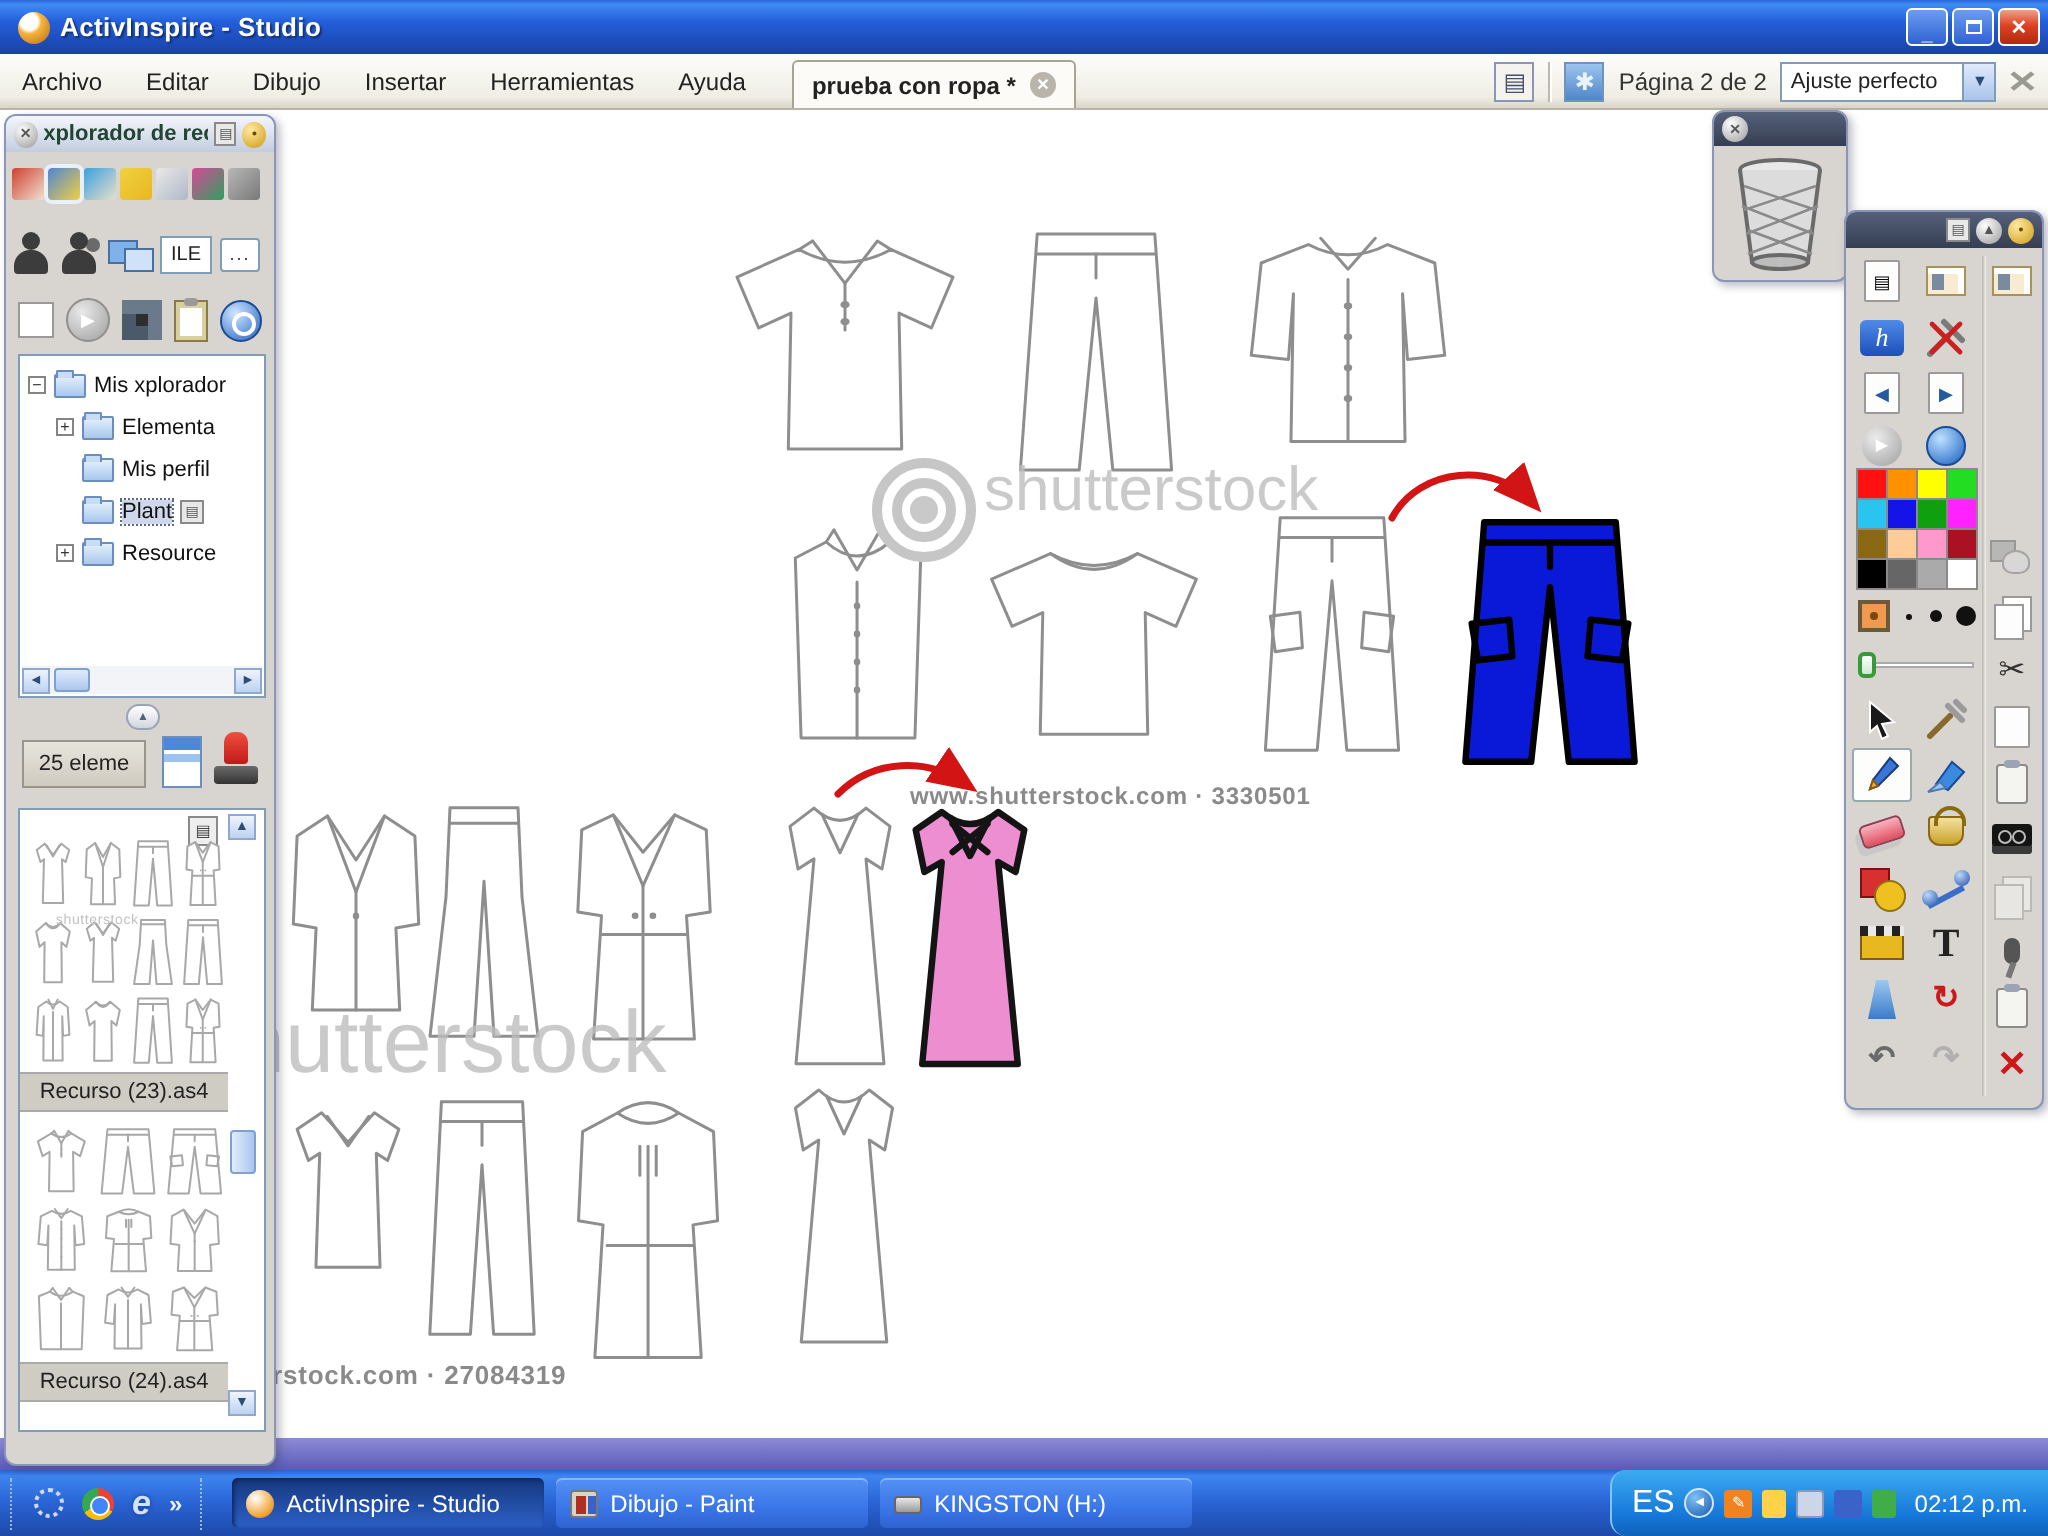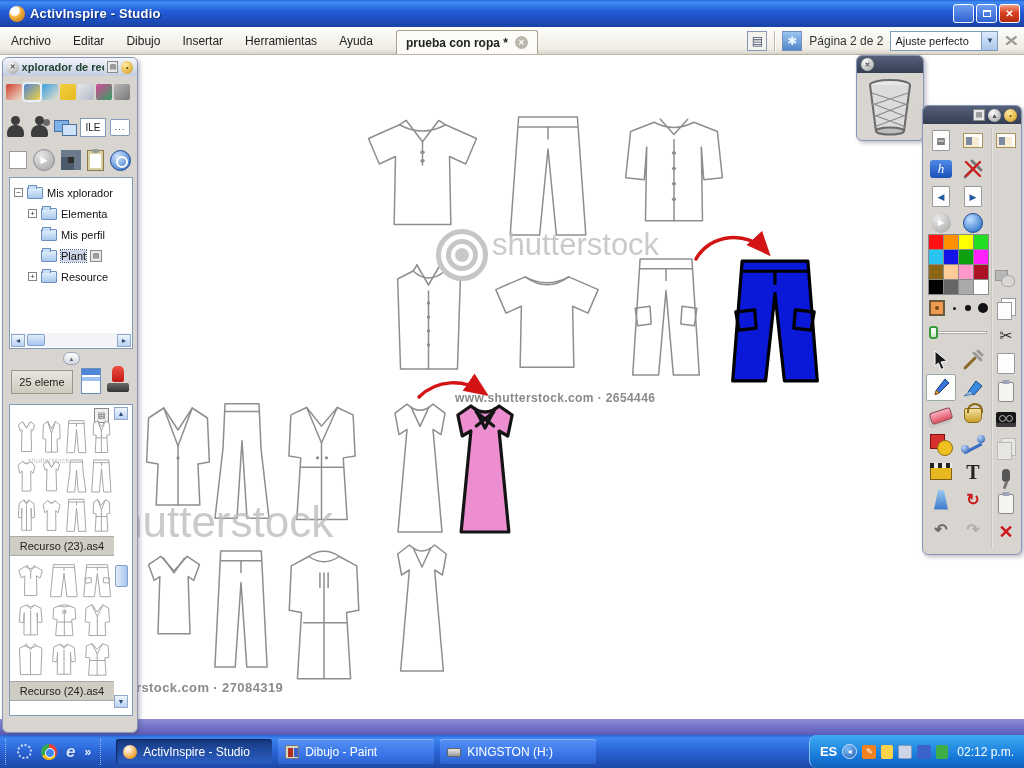--- a/index.html
+++ b/index.html
@@ -176,21 +176,21 @@
   .task{width:156px;height:25px;border-radius:3px;display:flex;align-items:center;gap:6px;padding:0 7px;color:#fff;font-size:12px;white-space:nowrap;overflow:hidden}
   .task.active{background:linear-gradient(180deg,#16387e,#2a5cc0 90%);box-shadow:inset 1px 1px 2px #0e2456}
   .task.idle{background:linear-gradient(180deg,#5591f4,#3a76e8 60%,#2f62d0);box-shadow:inset 0 1px 0 #8ab4f8}
   .ticon{width:14px;height:14px;flex:0 0 auto;border-radius:2px}
   .ticon.activinspire{border-radius:50%;background:radial-gradient(circle at 35% 30%,#fff,#f0a030 70%,#b06010)}
   .ticon.drive{background:linear-gradient(180deg,#e8e8e8,#9a9a9a);border:1px solid #666;height:9px;margin-top:2px}
   .ticon.paint{background:#d8d4c8;border:1px solid #777;position:relative}
   .ticon.paint:before{content:"";position:absolute;left:2px;top:2px;width:5px;height:9px;background:#b03020}
   .ticon.paint:after{content:"";position:absolute;left:8px;top:2px;width:4px;height:9px;background:#3a62c8}
   #tray{margin-left:auto;height:33px;background:linear-gradient(180deg,#3cabf2,#1576d8 70%,#1160b8);border-left:1px solid #7ec4f4;border-radius:8px 0 0 8px;display:flex;align-items:center;gap:5px;padding:0 10px 0 10px;flex:0 0 auto}
-  #tray-lang{color:#fff;font-size:13px;font-weight:bold}
+  #tray-lang{color:#fff;font-size:16px;font-weight:normal}
   #tray-chev{width:15px;height:15px;border-radius:50%;background:radial-gradient(circle at 35% 30%,#7ec0f8,#1c5ab0);color:#fff;font-size:7px;display:flex;align-items:center;justify-content:center;border:1px solid #cfe6ff}
   .trico{width:14px;height:14px;border-radius:2px;display:flex;align-items:center;justify-content:center;font-size:8px;color:#fff}
   #tray-time{color:#fff;font-size:12px;margin-left:4px;white-space:nowrap}
 </style>
 </head>
 <body>
 
 <div id="stage">
 
   <div id="titlebar" class="abs">
@@ -348,21 +348,21 @@
       <g id="arrow-layer">
           <path d="M696 204 C 710 178, 748 176, 766 196" fill="none" stroke="#d21414" stroke-width="3.5" stroke-linecap="round" marker-end="url(#ah)"></path>
           <path d="M419 342 C 437 324, 464 324, 483 337" fill="none" stroke="#d21414" stroke-width="3.5" stroke-linecap="round" marker-end="url(#ah)"></path>
         </g>
     </svg>
 
     <span class="wm-ring" style="left:436px;top:174px;width:52px;height:52px"></span>
     <span class="wm-ring" style="left:446px;top:184px;width:32px;height:32px"></span>
     <span class="wm-core" style="left:455px;top:193px;width:14px;height:14px"></span>
     <span class="watermark" style="left:492px;top:172px;font-size:31px">shutterstock</span>
-    <span class="caption" style="left:455px;top:336px">www.shutterstock.com  ·  2654446</span>
+    <span class="caption" style="left:455px;top:336px">www.shutterstock.com  ·  3330501</span>
 
     <span class="watermark" style="left:96px;top:442px;font-size:44px;z-index:1">shutterstock</span>
     <span class="caption" style="left:136px;top:625px;font-size:13px">rstock.com  ·  27084319</span>
 
     <div id="bottom-strip" class="abs"></div>
 
     <div id="trash" class="abs panel" style="z-index:4">
       <div class="panel-hd hd-dark">
         <span class="hd-circle">
             <span>✕</span>

